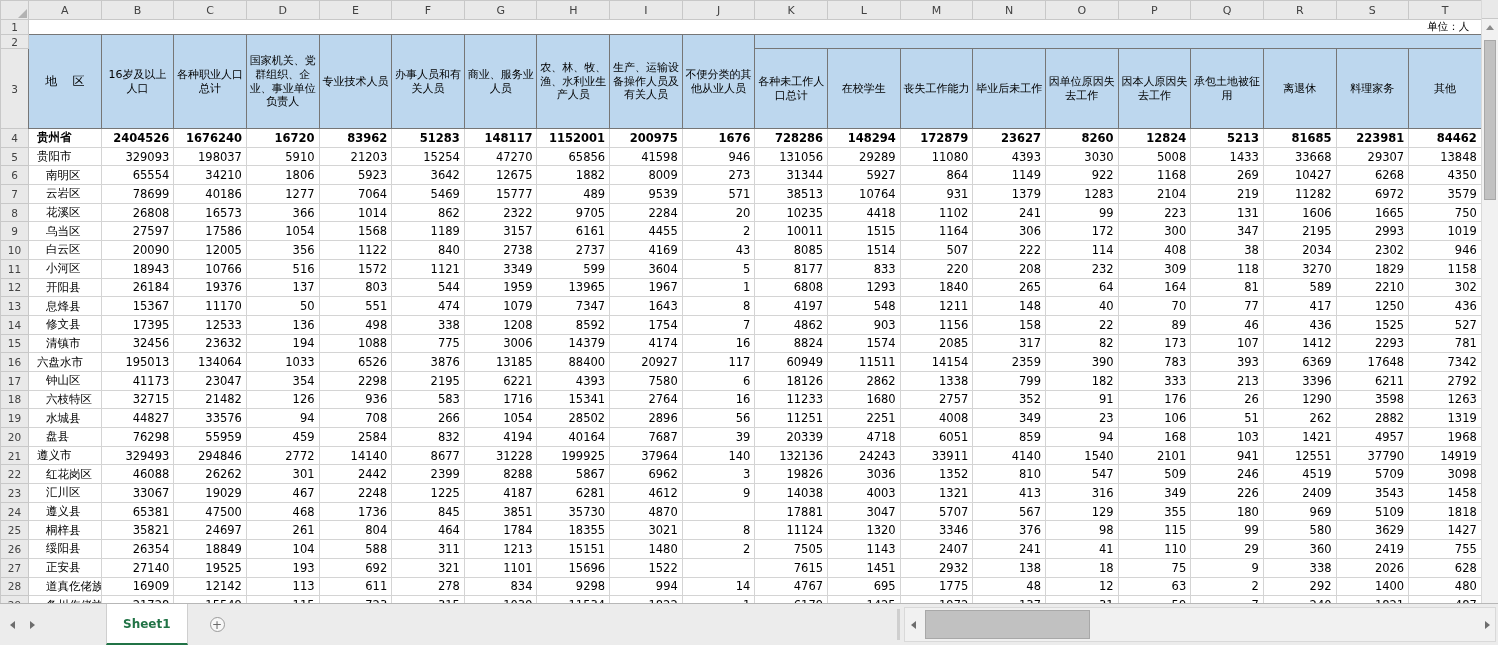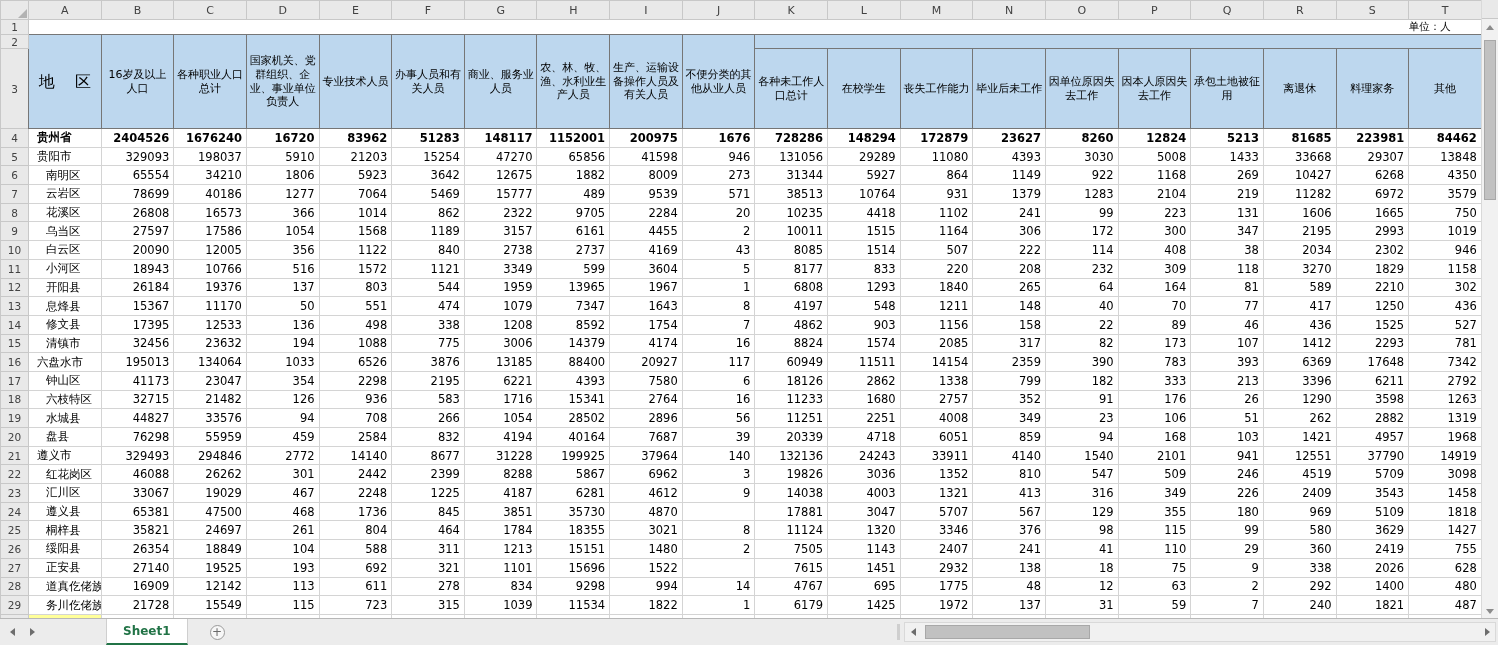--- a/index.html
+++ b/index.html
@@ -19,29 +19,29 @@
     font-weight:400;font-size:11px;text-align:center}
   tr.letters{height:19px}
   .corner{position:relative}
   .corner-tri{position:absolute;right:1px;bottom:1px;width:0;height:0;
     border-left:9px solid transparent;border-bottom:9px solid #b2b2b2;display:block}
   .rownum{font-size:10.5px}
 
   
   tr.row1{height:12px}
   tr.row1 td{border:none;background:#fff;font-size:10.5px;color:#000}
-  td.unitcell{text-align:left;padding-right:20px}
+  td.unitcell{text-align:right;padding-right:12px}
 
   
   tr.hrow2{height:14px}
   tr.hrow3{height:80px}
   .hcell{background:#bdd7ee;border:1px solid #767676;font-size:11px;font-weight:400;
     text-align:center;vertical-align:middle;white-space:normal;word-break:break-all;
     line-height:1.25;padding:0 2px;color:#000}
-  .region-h{white-space:pre;font-size:16px}
+  .region-h{white-space:pre;font-size:12px}
 
   
   tr.drow{height:18.7px}
   tr.drow td{border:1px solid #d4d4d4;font-size:11.5px;color:#000;background:#fff}
   td.region{background:#ffff99;padding-left:8px;border:1px solid #c9c9c9}
   td.num{text-align:right;padding-right:4px}
   tr.lvl-province td{font-weight:700}
   tr.lvl-city td.region{font-weight:400}
   tr.lvl-county td.region{padding-left:17px}
   tr.stub{height:9px}
@@ -53,21 +53,21 @@
     border-left:1px solid #d9d9d9}
   .vs-corner{height:19px;background:#e9e9e9;border-bottom:1px solid #c8c8c8}
   .vs-btn{position:absolute;left:0;width:16px;height:17px;display:flex;align-items:center;justify-content:center}
   .vs-btn.up{top:19px}
   .vs-btn.down{bottom:0}
   .tri-up{width:0;height:0;border-left:4px solid transparent;border-right:4px solid transparent;border-bottom:5px solid #8b8b8b}
   .tri-down{width:0;height:0;border-left:4px solid transparent;border-right:4px solid transparent;border-top:5px solid #8b8b8b}
   .vs-thumb{position:absolute;left:2px;width:12px;top:40px;height:160px;background:#c1c1c1;border:1px solid #a8a8a8}
 
   
-  .bottombar{position:absolute;left:0;right:0;bottom:0;height:27px;background:#ececec;
+  .bottombar{position:absolute;left:0;right:0;bottom:0;height:42px;background:#ececec;
     border-top:1px solid #b7b7b7;display:flex;align-items:stretch}
   .navbtns{display:flex;align-items:center;gap:8px;padding:0 6px}
   .navbtn{display:flex;align-items:center;justify-content:center;width:12px;height:100%}
   .tri-left{width:0;height:0;border-top:4px solid transparent;border-bottom:4px solid transparent;border-right:5px solid #6d6d6d}
   .tri-right{width:0;height:0;border-top:4px solid transparent;border-bottom:4px solid transparent;border-left:5px solid #6d6d6d}
   .sheettab{margin-left:62px;padding:0 16px;display:flex;align-items:center;background:#fff;
     color:#217346;font-weight:700;font-size:12px;border-left:1px solid #cfcfcf;border-right:1px solid #cfcfcf;
     border-bottom:2px solid #217346;cursor:pointer}
   .addsheet{margin-left:22px;align-self:center;width:15px;height:15px;border:1px solid #9a9a9a;
     border-radius:50%;display:flex;align-items:center;justify-content:center;color:#6a6a6a;

